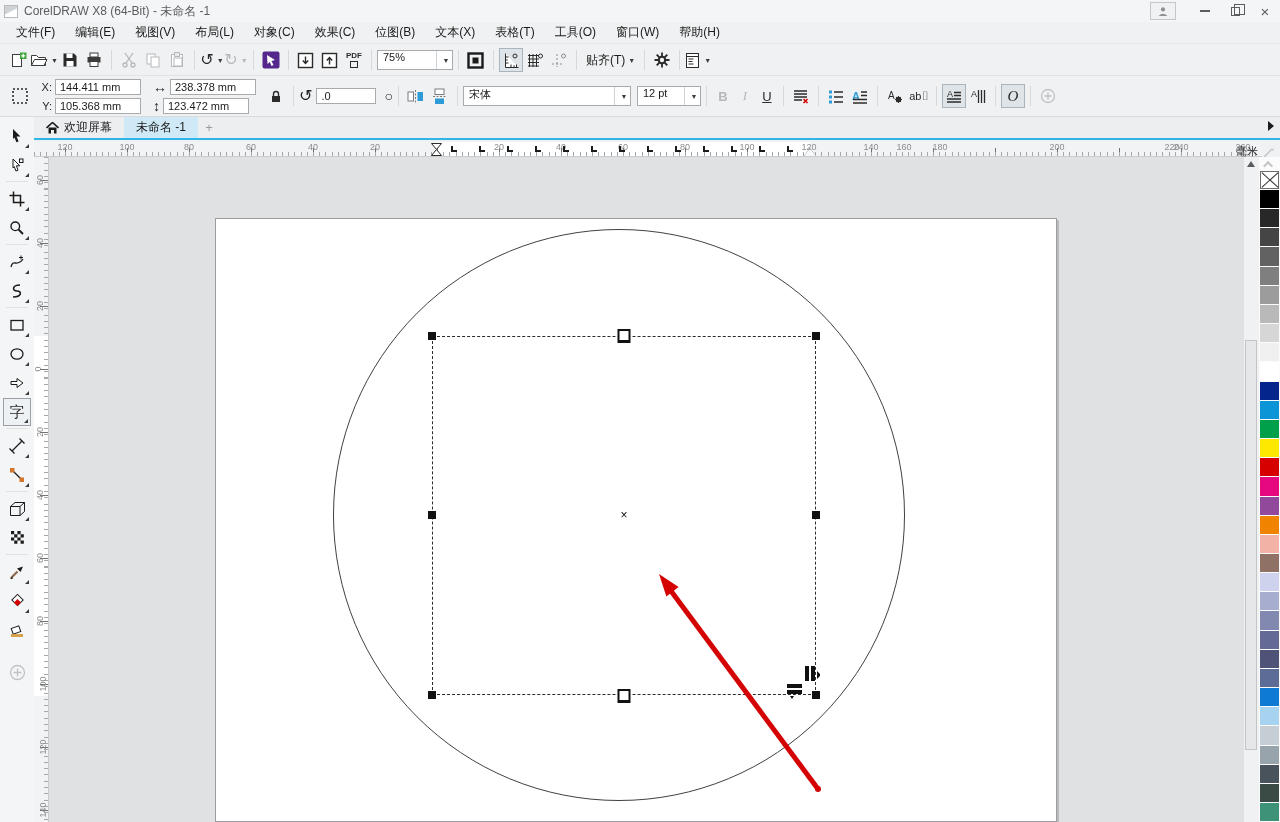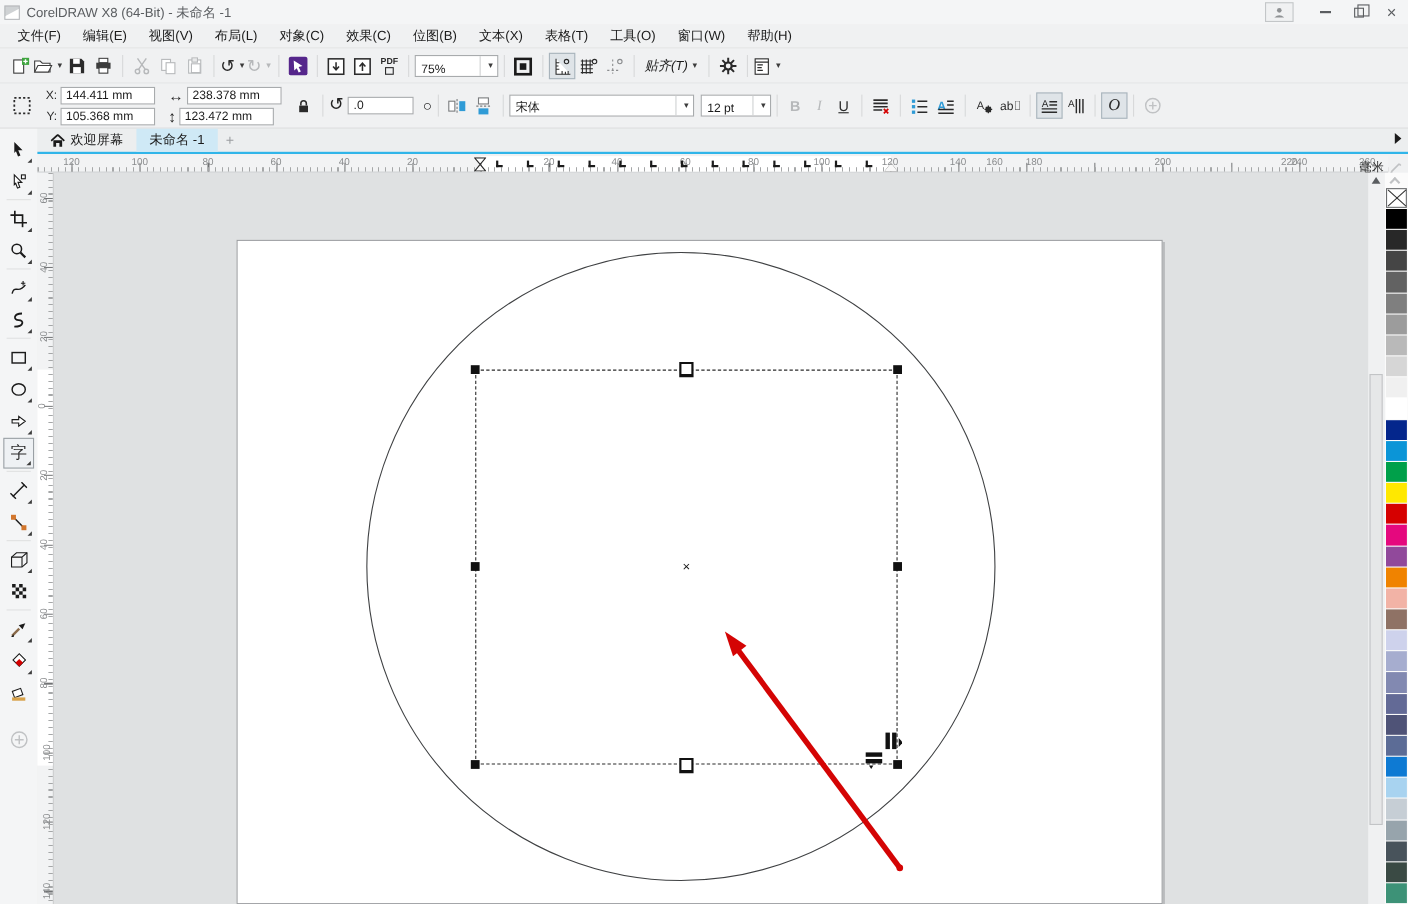--- a/index.html
+++ b/index.html
@@ -30,26 +30,26 @@
   #stdbar { position:absolute; left:0; top:45px; width:1280px; height:31px; background:#f0f1f2;
             display:flex; align-items:center; padding-left:6px; border-bottom:1px solid #e2e3e4; }
   .ibtn { height:24px; min-width:24px; display:flex; align-items:center; justify-content:center; position:relative; }
   .ibtn svg { display:block; }
   .dd { font-size:7px; color:#3c3c3c; margin-left:3px; }
   .dd.gray { color:#b6b8ba; }
   .sep { width:1px; height:20px; background:#d8d9da; margin:0 5px; }
   .glyph { font-family:"DejaVu Sans",sans-serif; }
   .undo-glyph { font-size:16px; color:#2b2b2b; line-height:1; }
   .gray-g { color:#b6b8ba !important; }
-  .combo { height:20px; background:#fff; border:1px solid #a8abad; display:flex; align-items:flex-end; }
+  .combo { height:20px; background:#fff; border:1px solid #a8abad; display:flex; align-items:flex-start; }
   .combo .cval { flex:1; padding:0 5px; font-size:11px; color:#1b1b1b; }
   .combo .cbtn { width:16px; height:100%; display:flex; align-items:center; justify-content:center; border-left:1px solid #d0d2d3; }
   .pdf-ic { font-size:8px; font-weight:bold; color:#2b2b2b; line-height:1.1; text-align:left; }
   .pdf-ic .pbox { display:block; width:8px; height:7px; border:1px solid #2b2b2b; margin:1px auto 0; }
-  .snap { display:flex; align-items:center; padding:0 4px; color:#1b1b1b;font-style:italic; }
+  .snap { display:flex; align-items:center; padding:0 4px; color:#1b1b1b; }
   .pressed { background:#dfe4e8; border:1px solid #a9b4bc; }
 
   
   #propbar { position:absolute; left:0; top:76px; width:1280px; height:41px; background:#f0f1f2;
              display:flex; align-items:center; padding-left:8px; border-bottom:1px solid #d9dadb; }
   .stack { display:flex; flex-direction:column; gap:3px; }
   .frow { display:flex; align-items:center; gap:3px; height:16px; }
   .flbl { font-size:11px; color:#2b2b2b; width:14px; text-align:right; }
   .field { width:86px; height:16px; border:1px solid #a8abad; background:#fff; font-size:11px; padding:0 4px; display:flex; align-items:center; color:#1b1b1b; }
   .field.small { width:60px; }

